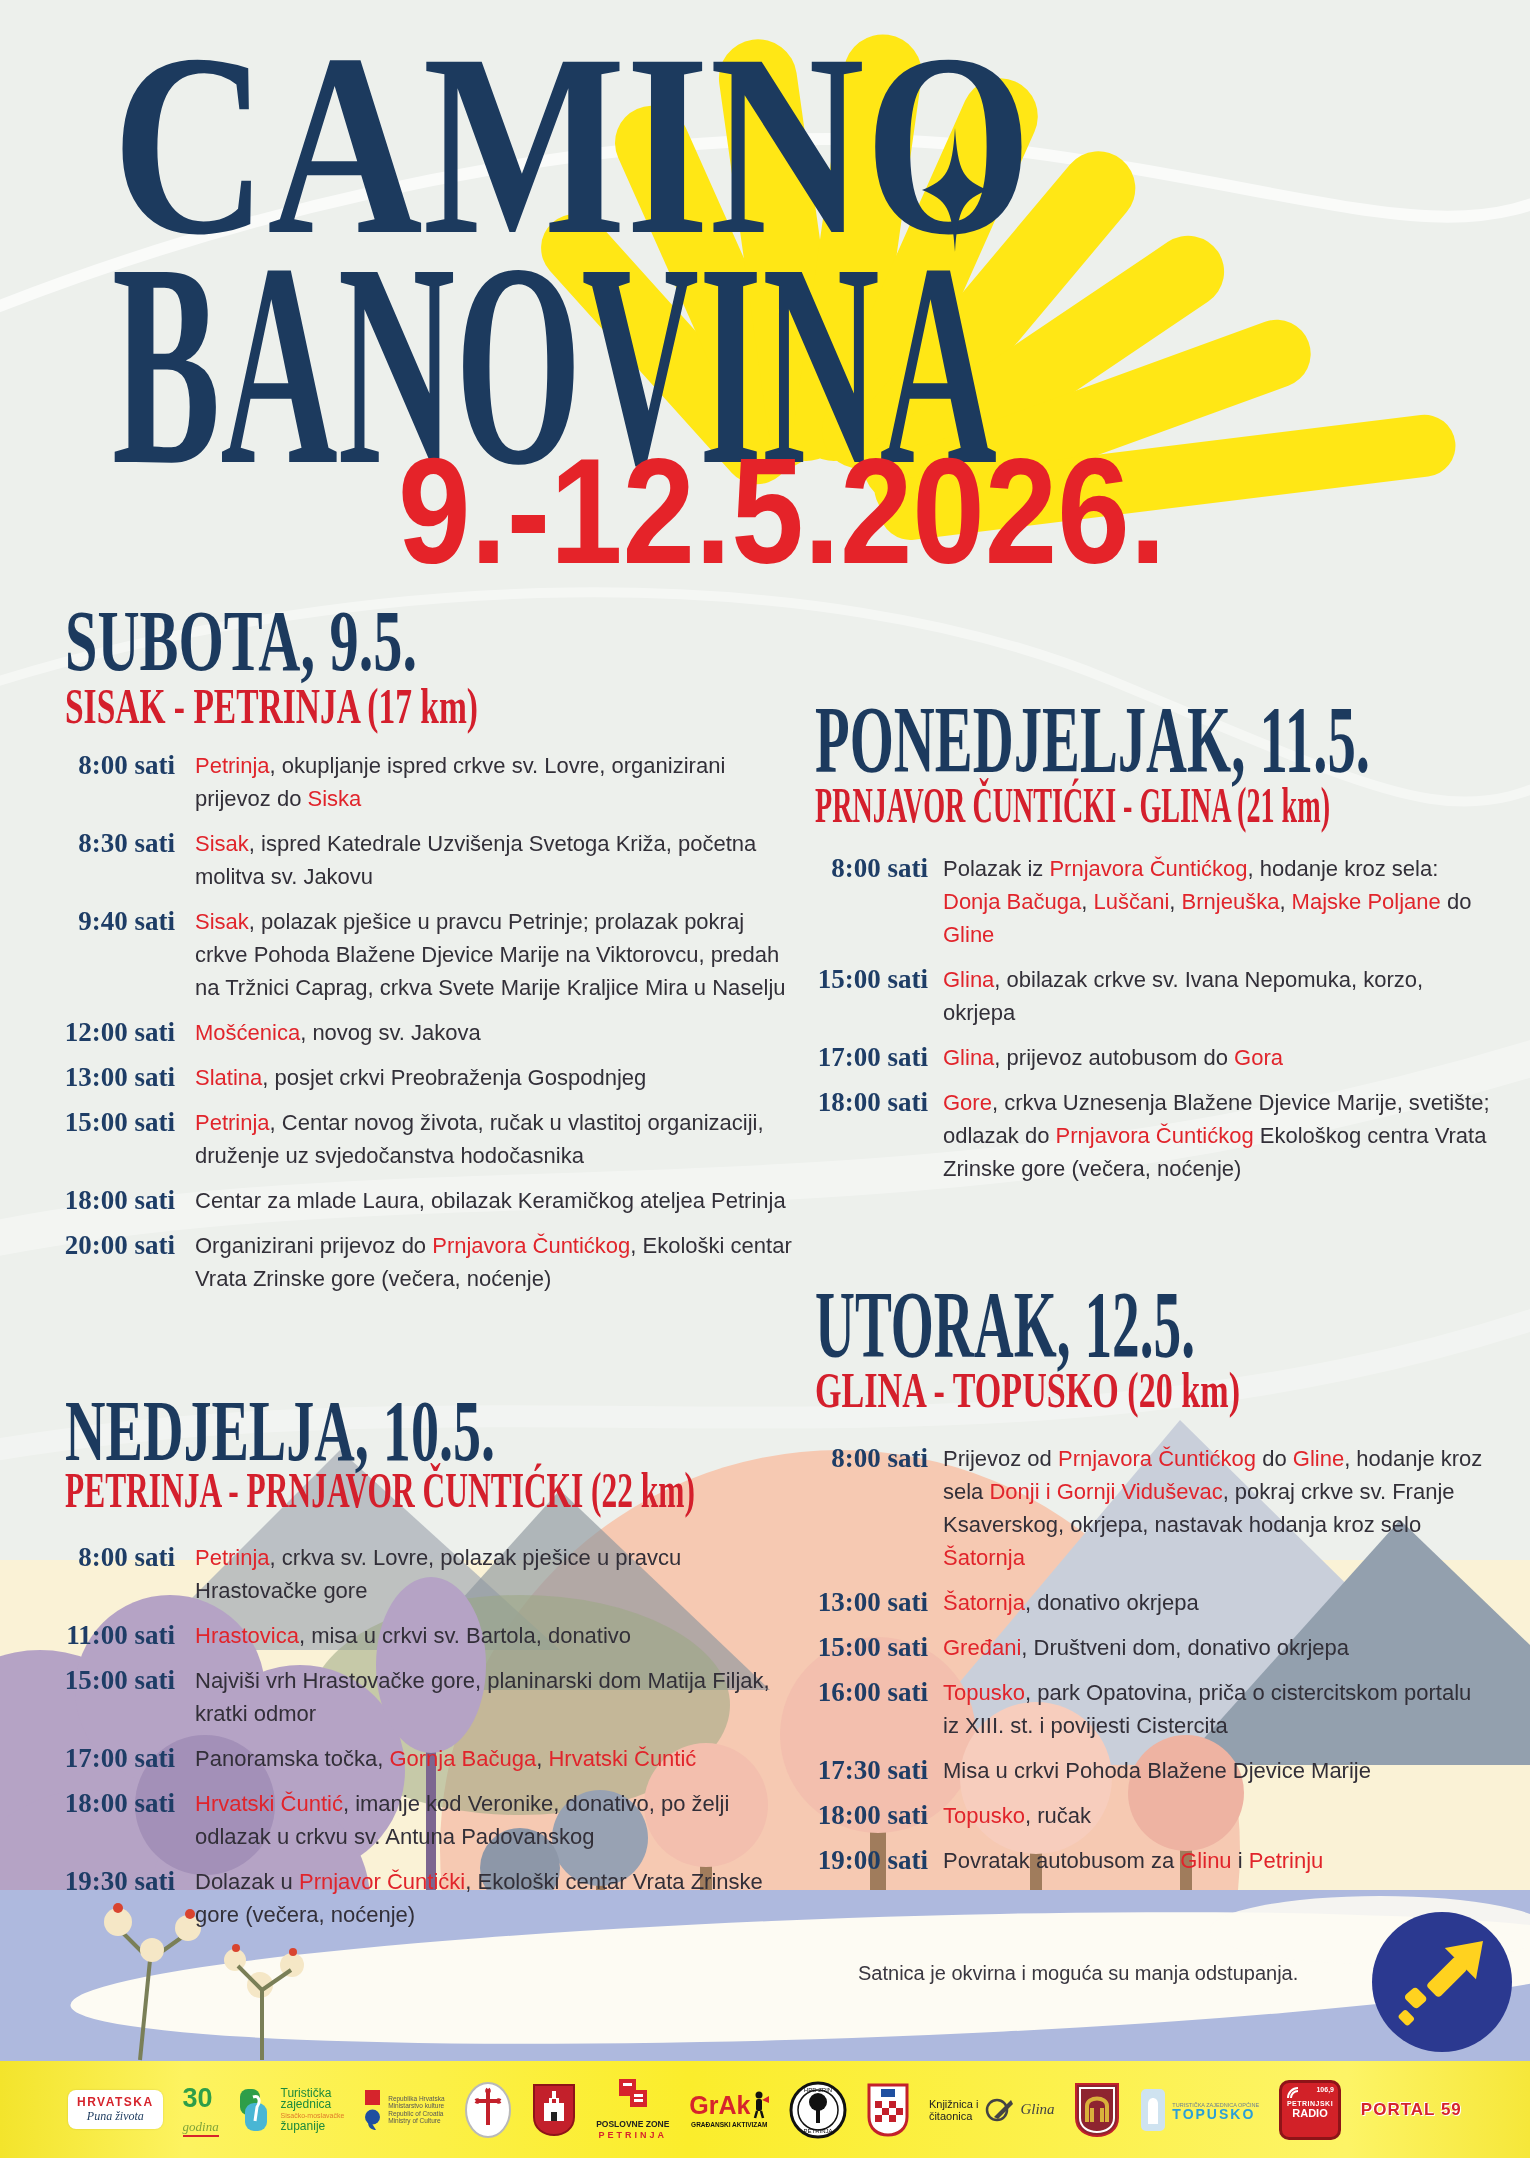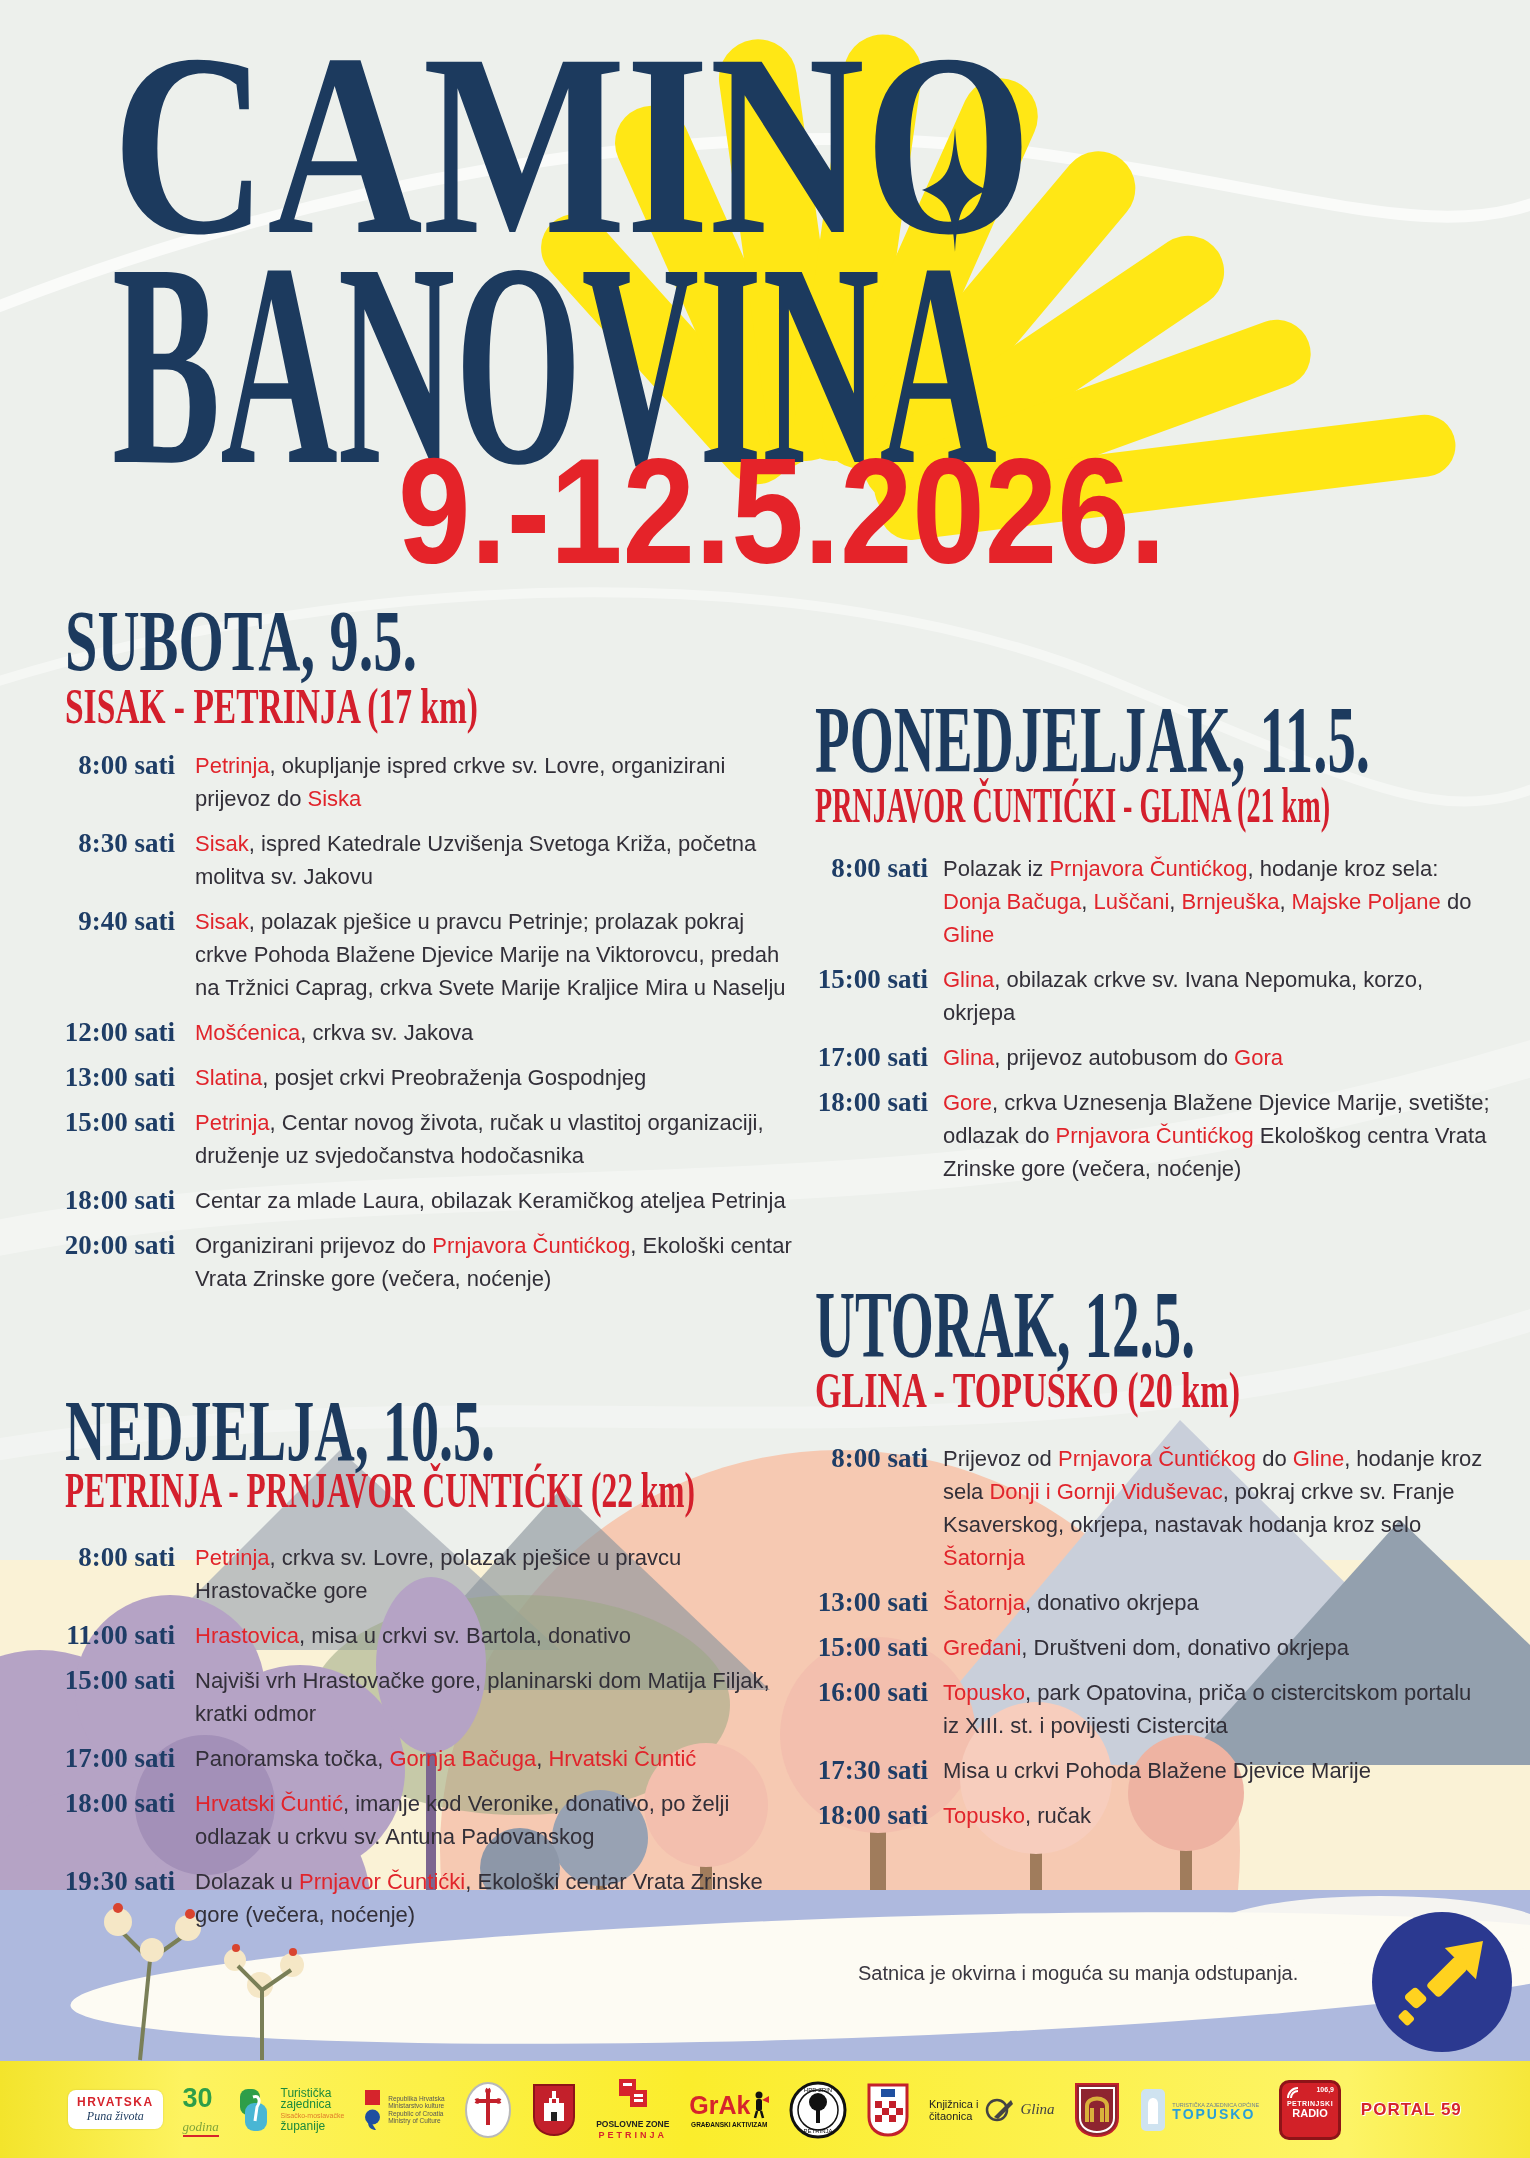--- a/index.html
+++ b/index.html
@@ -167,21 +167,21 @@
         <div class="row">
           <div class="time">8:30 sati</div>
           <div class="etext"><span class="loc">Sisak</span><span>, ispred Katedrale Uzvišenja Svetoga Križa, početna molitva sv. Jakovu</span></div>
         </div>
         <div class="row">
           <div class="time">9:40 sati</div>
           <div class="etext"><span class="loc">Sisak</span><span>, polazak pješice u pravcu Petrinje; prolazak pokraj crkve Pohoda Blažene Djevice Marije na Viktorovcu, predah na Tržnici Caprag, crkva Svete Marije Kraljice Mira u Naselju</span></div>
         </div>
         <div class="row">
           <div class="time">12:00 sati</div>
-          <div class="etext"><span class="loc">Mošćenica</span><span>, crkva sv. Jakova</span></div>
+          <div class="etext"><span class="loc">Mošćenica</span><span>, novog sv. Jakova</span></div>
         </div>
         <div class="row">
           <div class="time">13:00 sati</div>
           <div class="etext"><span class="loc">Slatina</span><span>, posjet crkvi Preobraženja Gospodnjeg</span></div>
         </div>
         <div class="row">
           <div class="time">15:00 sati</div>
           <div class="etext"><span class="loc">Petrinja</span><span>, Centar novog života, ručak u vlastitoj organizaciji, druženje uz svjedočanstva hodočasnika</span></div>
         </div>
         <div class="row">
@@ -275,20 +275,24 @@
           <div class="time">16:00 sati</div>
           <div class="etext"><span class="loc">Topusko</span><span>, park Opatovina, priča o cistercitskom portalu iz XIII. st. i povijesti Cistercita</span></div>
         </div>
         <div class="row">
           <div class="time">17:30 sati</div>
           <div class="etext"><span>Misa u crkvi Pohoda Blažene Djevice Marije</span></div>
         </div>
         <div class="row">
           <div class="time">18:00 sati</div>
           <div class="etext"><span class="loc">Topusko</span><span>, ručak</span></div>
+        </div>
+        <div class="row">
+          <div class="time">19:00 sati</div>
+          <div class="etext"><span>Povratak autobusom za </span><span class="loc">Glinu</span><span> i </span><span class="loc">Petrinju</span></div>
         </div>
       </div>
   </section>
 
   <div class="abs note">Satnica je okvirna i moguća su manja odstupanja.</div>
 
   <svg class="abs" style="left:1368px;top:1908px" width="148" height="148" viewBox="0 0 148 148">
     <circle cx="74" cy="74" r="70" fill="#2b3990"></circle>
     <g transform="rotate(45 74 74)" fill="#ffd21f">
       <polygon points="74,16 52,48 96,48"></polygon>

